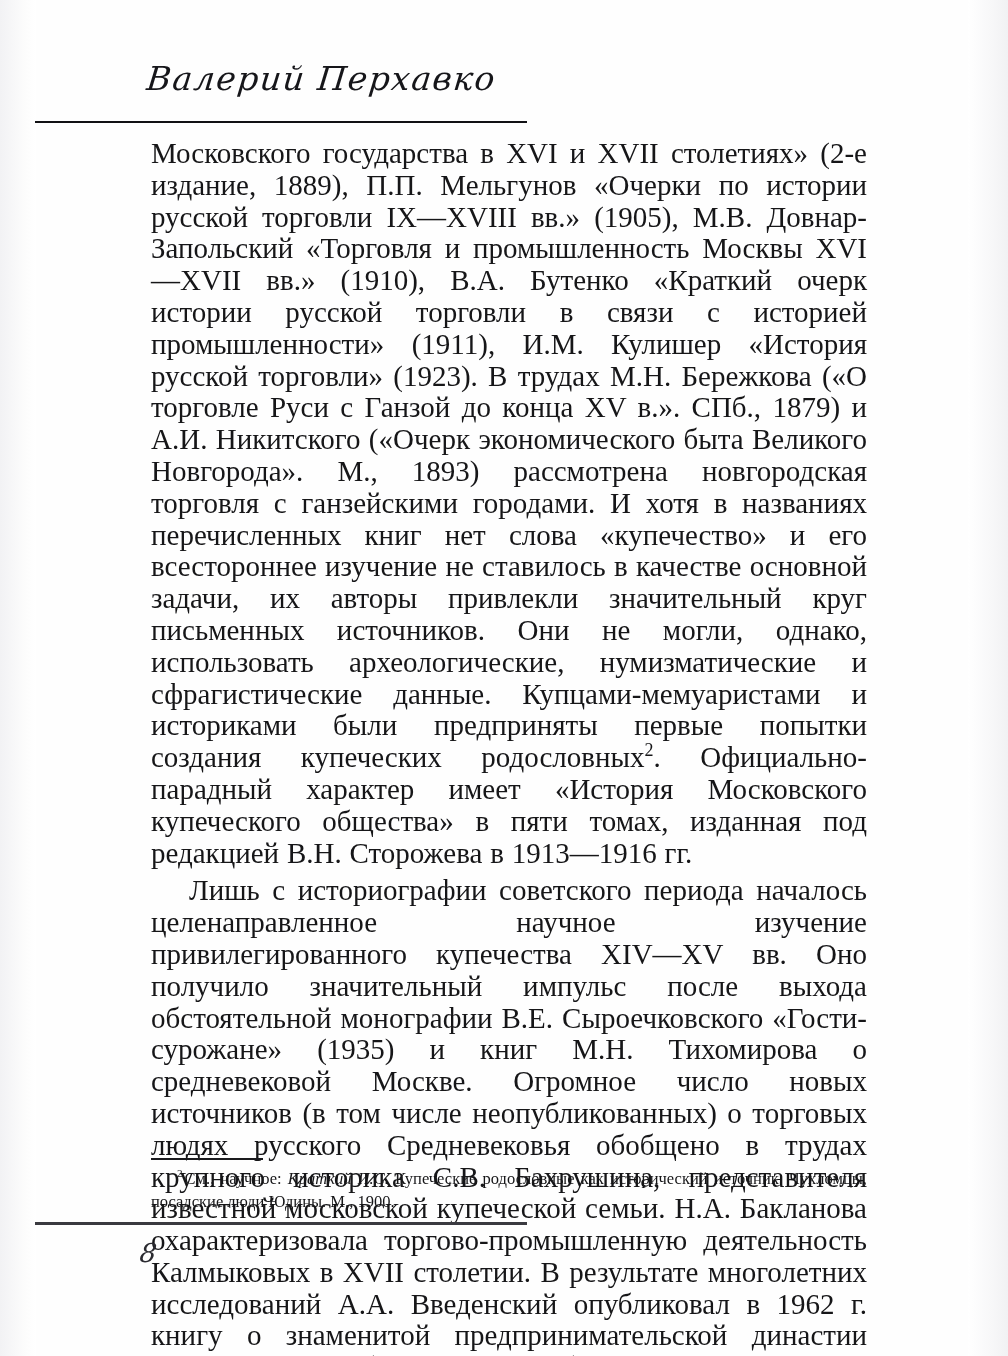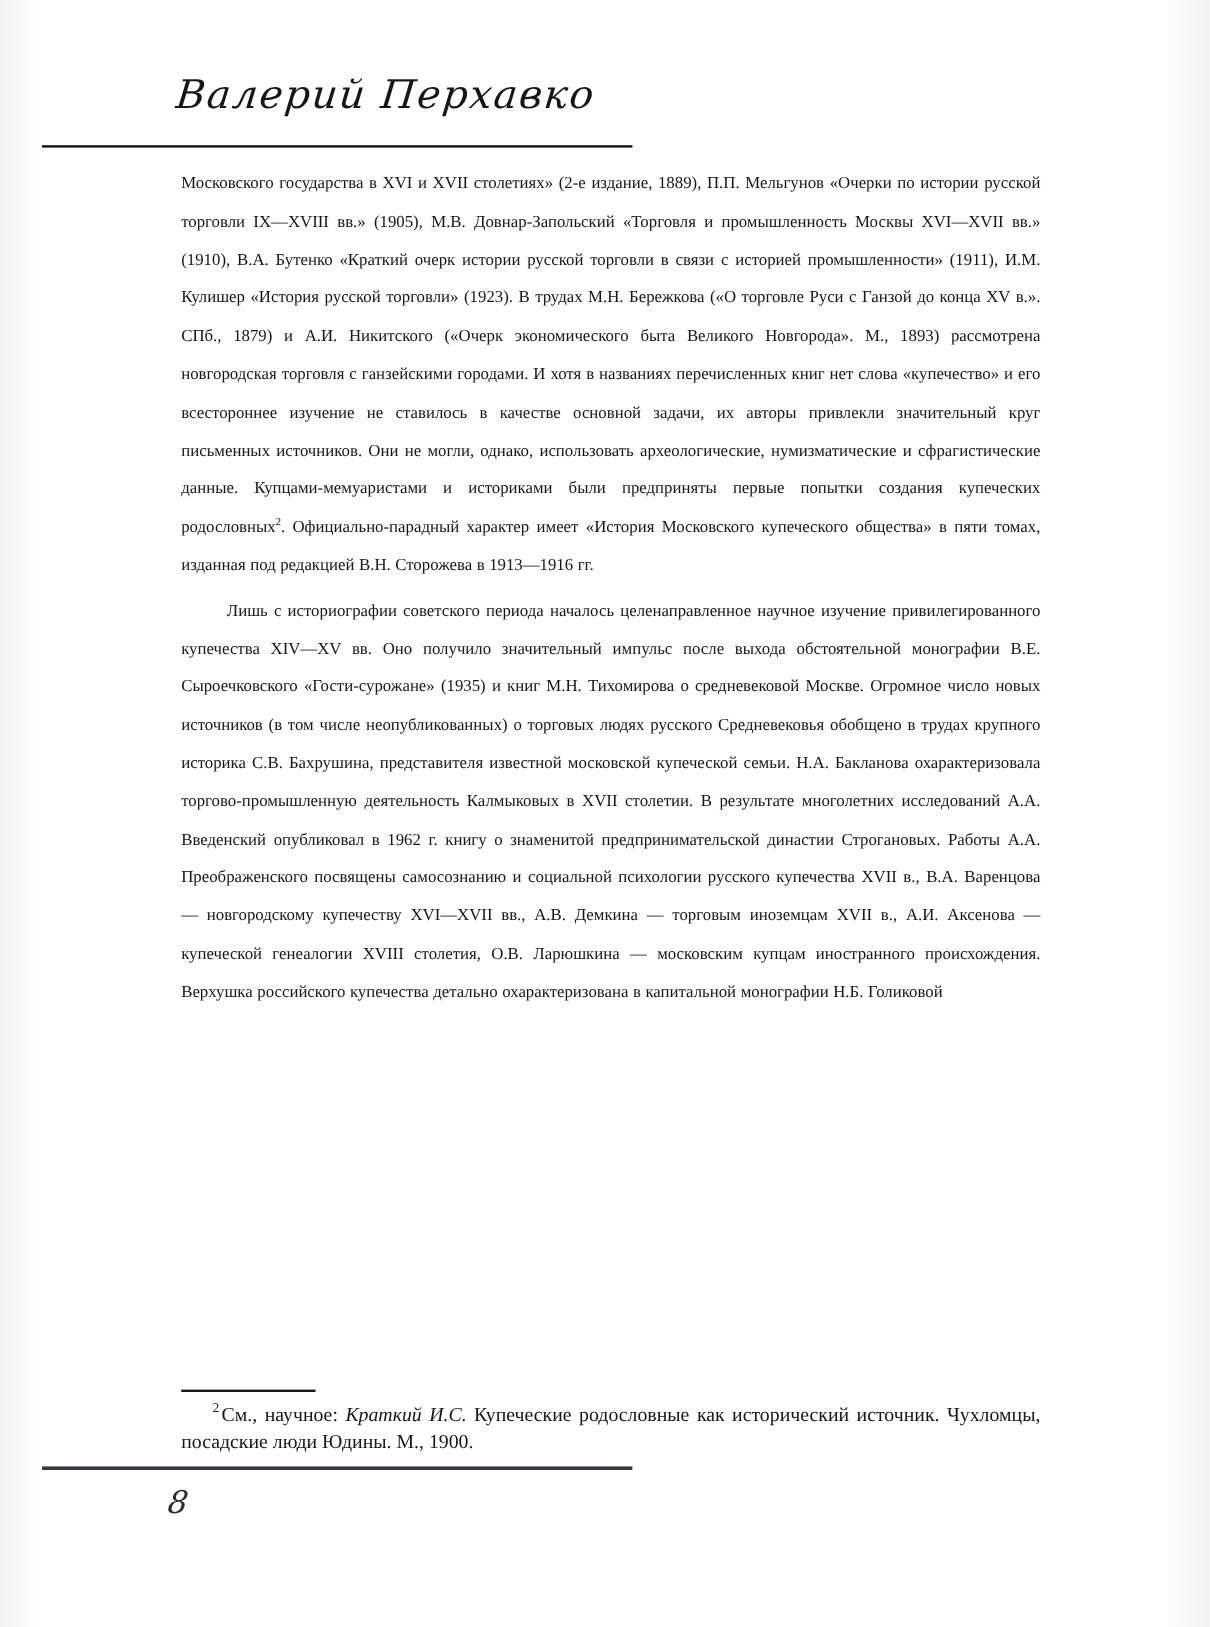--- a/index.html
+++ b/index.html
@@ -76,21 +76,21 @@
 
   
   .textblock {
     position: absolute;
     left: 151px;
     top: 138px;
     width: 716px;
   }
   .para {
     margin: 0;
-    font-size: 14px;
+    font-size: 29px;
     line-height: 31.8px;
     color: #161618;
     text-align: justify;
     text-align-last: left;
     -moz-text-align-last: left;
     hyphens: manual;
     word-spacing: 0.02em;
   }
   .para.indent {
     text-indent: 38px;

